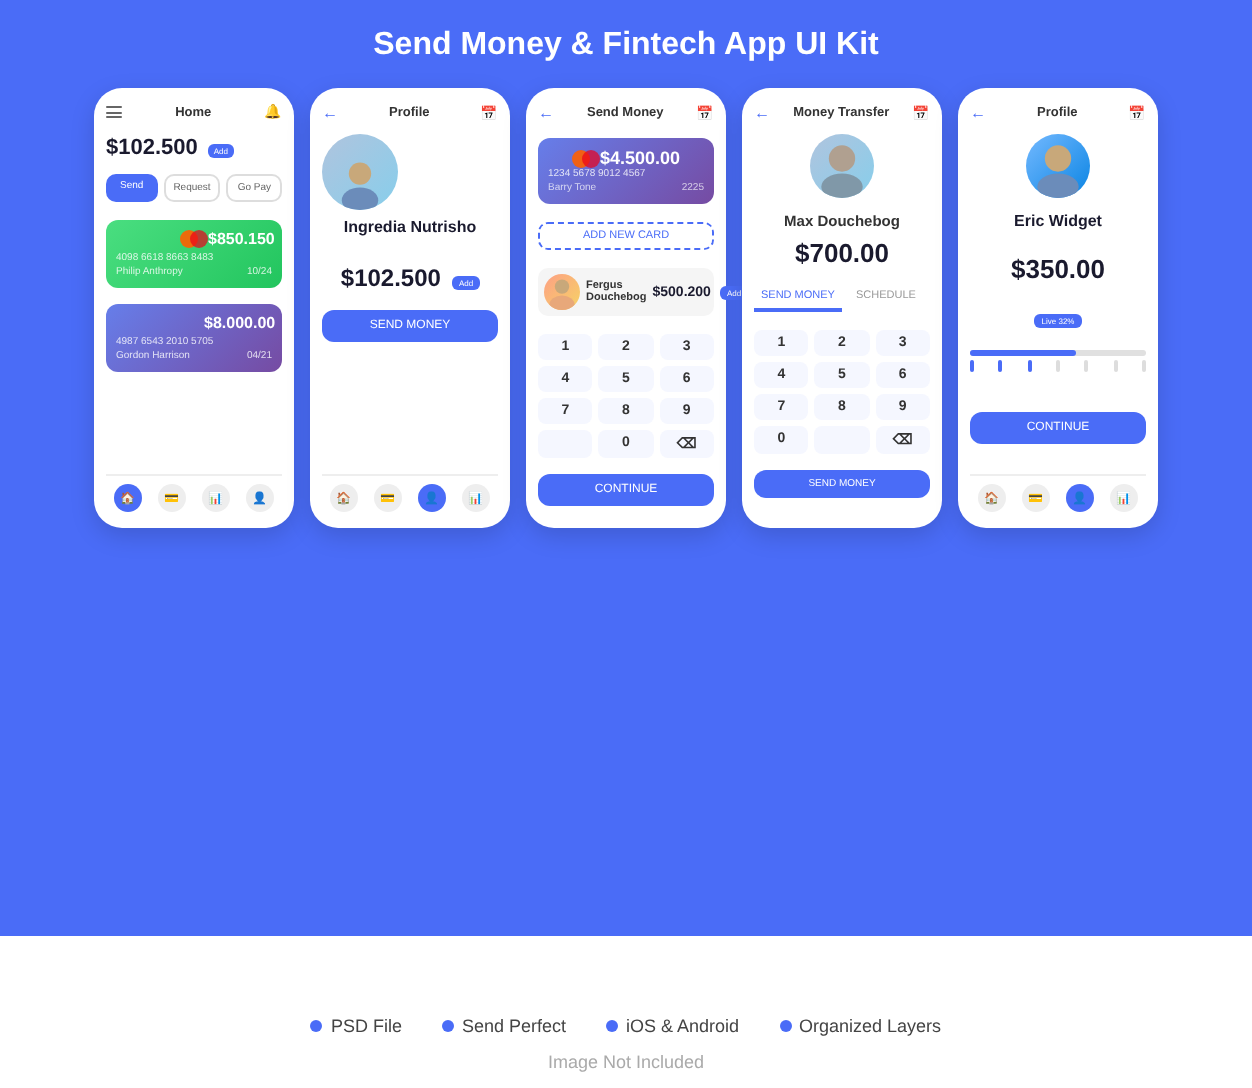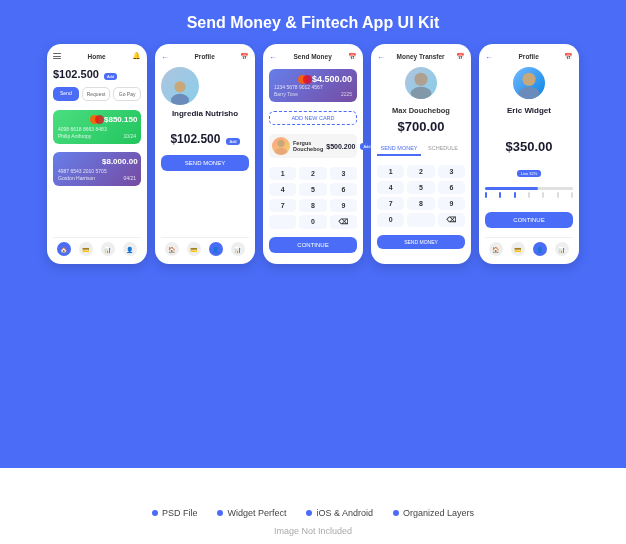--- a/index.html
+++ b/index.html
@@ -517,21 +517,21 @@
     </div>
   </div>
 
   <div class="phone">
     <div class="phone-header">
       <span class="back-arrow">←</span>
       <span class="phone-title">Send Money</span>
       <span style="font-size:7px;">📅</span>
     </div>
     <div class="send-card">
-      <div style="display:flex;justify-content:flex-end;align-items:center;">
+      <div style="display:flex;justify-content:center;align-items:center;">
         <div style="display:flex;gap:-2px;">
           <div style="width:9px;height:9px;border-radius:50%;background:#FF5F00;opacity:0.9;"></div>
           <div style="width:9px;height:9px;border-radius:50%;background:#EB001B;margin-left:-4px;opacity:0.7;"></div>
         </div>
         <span class="send-card-amount">$4.500.00</span>
       </div>
       <div class="send-card-number">1234 5678 9012 4567</div>
       <div style="display:flex;justify-content:space-between;margin-top:1px;">
         <span style="font-size:5px;color:rgba(255,255,255,0.7);">Barry Tone</span>
         <span style="font-size:5px;color:rgba(255,255,255,0.7);">2225</span>
@@ -609,21 +609,21 @@
       <span class="phone-title">Profile</span>
       <span style="font-size:7px;">📅</span>
     </div>
     <div class="profile5-avatar">
       <svg viewBox="0 0 34 34" width="32" height="32">
         <circle cx="17" cy="13" r="7" fill="#c8a87a"></circle>
         <ellipse cx="17" cy="28" rx="11" ry="7" fill="#6b8cba"></ellipse>
       </svg>
     </div>
     <div class="profile-name">Eric Widget</div>
-    <div class="transfer-amount" style="font-size:13px;margin-top:20px;">$350.00</div>
+    <div class="transfer-amount" style="font-size:13px;margin-top:8px;">$350.00</div>
     <div style="text-align:center;margin-top:3px;">
       <span class="badge-live">Live 32%</span>
     </div>
     <div class="slider-container">
       <div class="slider-track">
         <div class="slider-fill"></div>
       </div>
       <div class="slider-ticks">
         <div class="slider-tick active"></div>
         <div class="slider-tick active"></div>
@@ -646,21 +646,21 @@
 </div>
 
 <div class="bottom-bar">
   <div class="features-row">
     <div class="feature-item">
       <div class="dot"></div>
       <span>PSD File</span>
     </div>
     <div class="feature-item">
       <div class="dot"></div>
-      <span>Widget Perfect</span>
+      <span>Send Perfect</span>
     </div>
     <div class="feature-item">
       <div class="dot"></div>
       <span>iOS &amp; Android</span>
     </div>
     <div class="feature-item">
       <div class="dot"></div>
       <span>Organized Layers</span>
     </div>
   </div>

